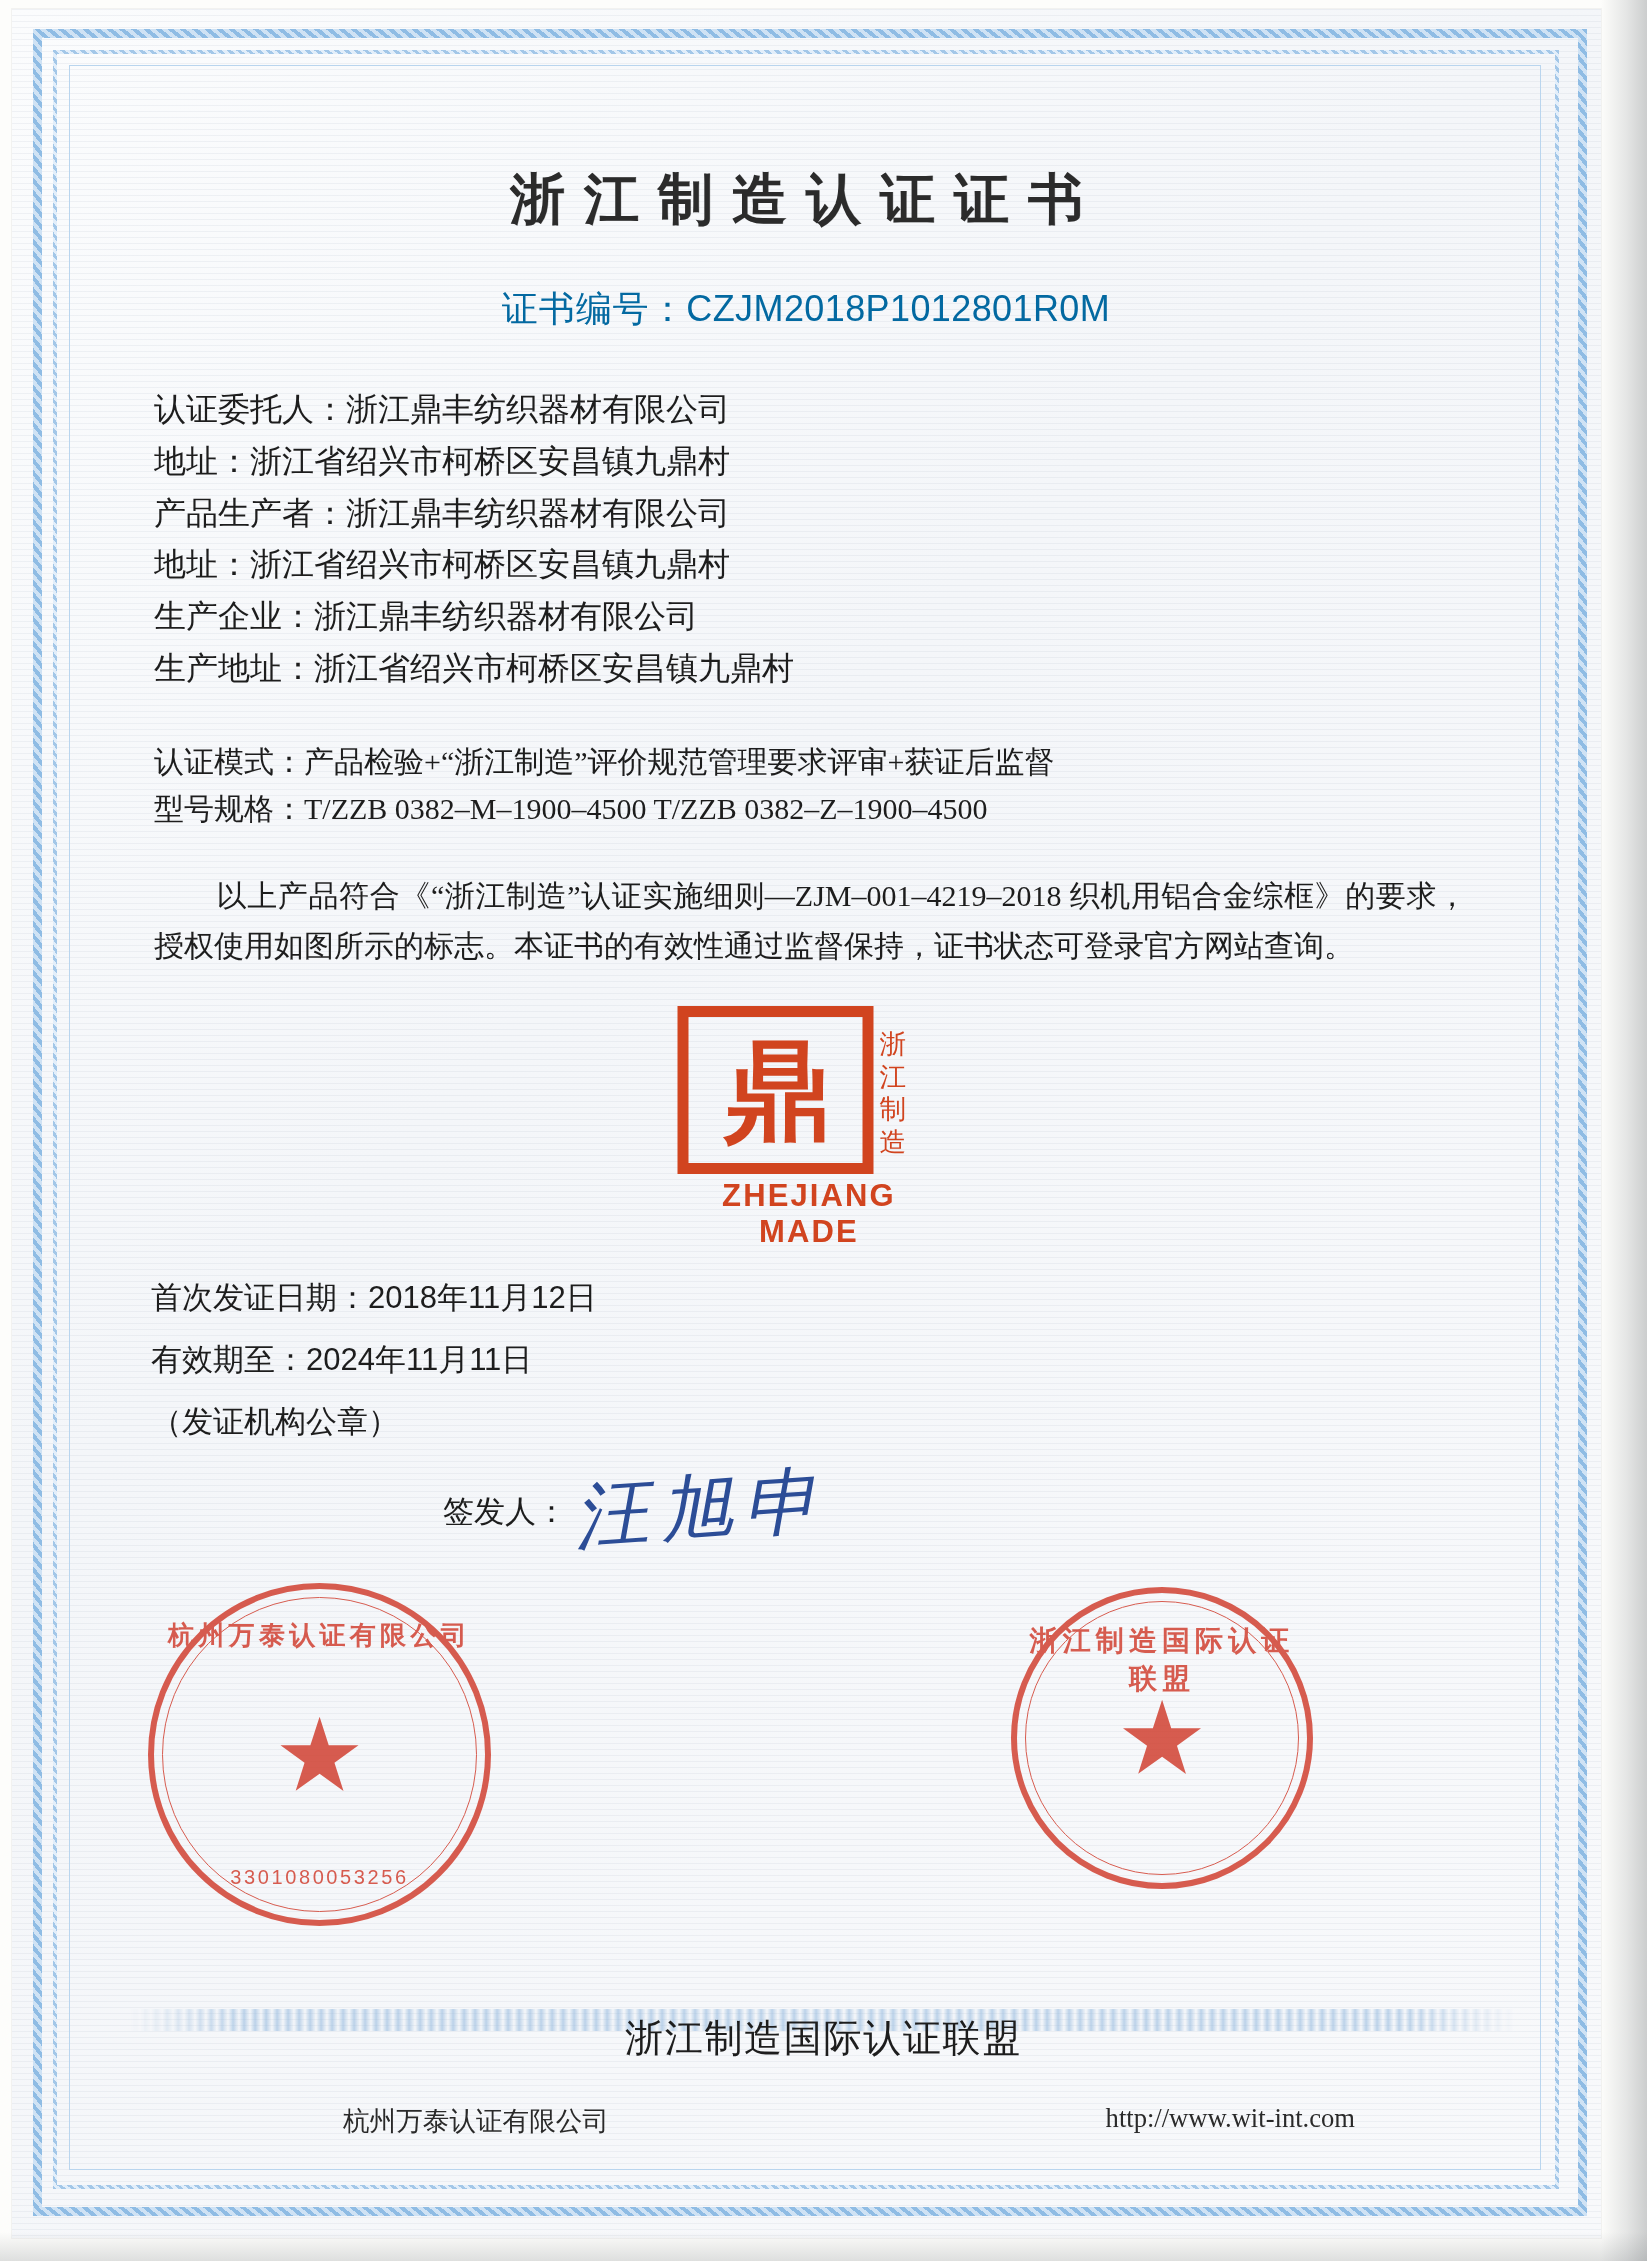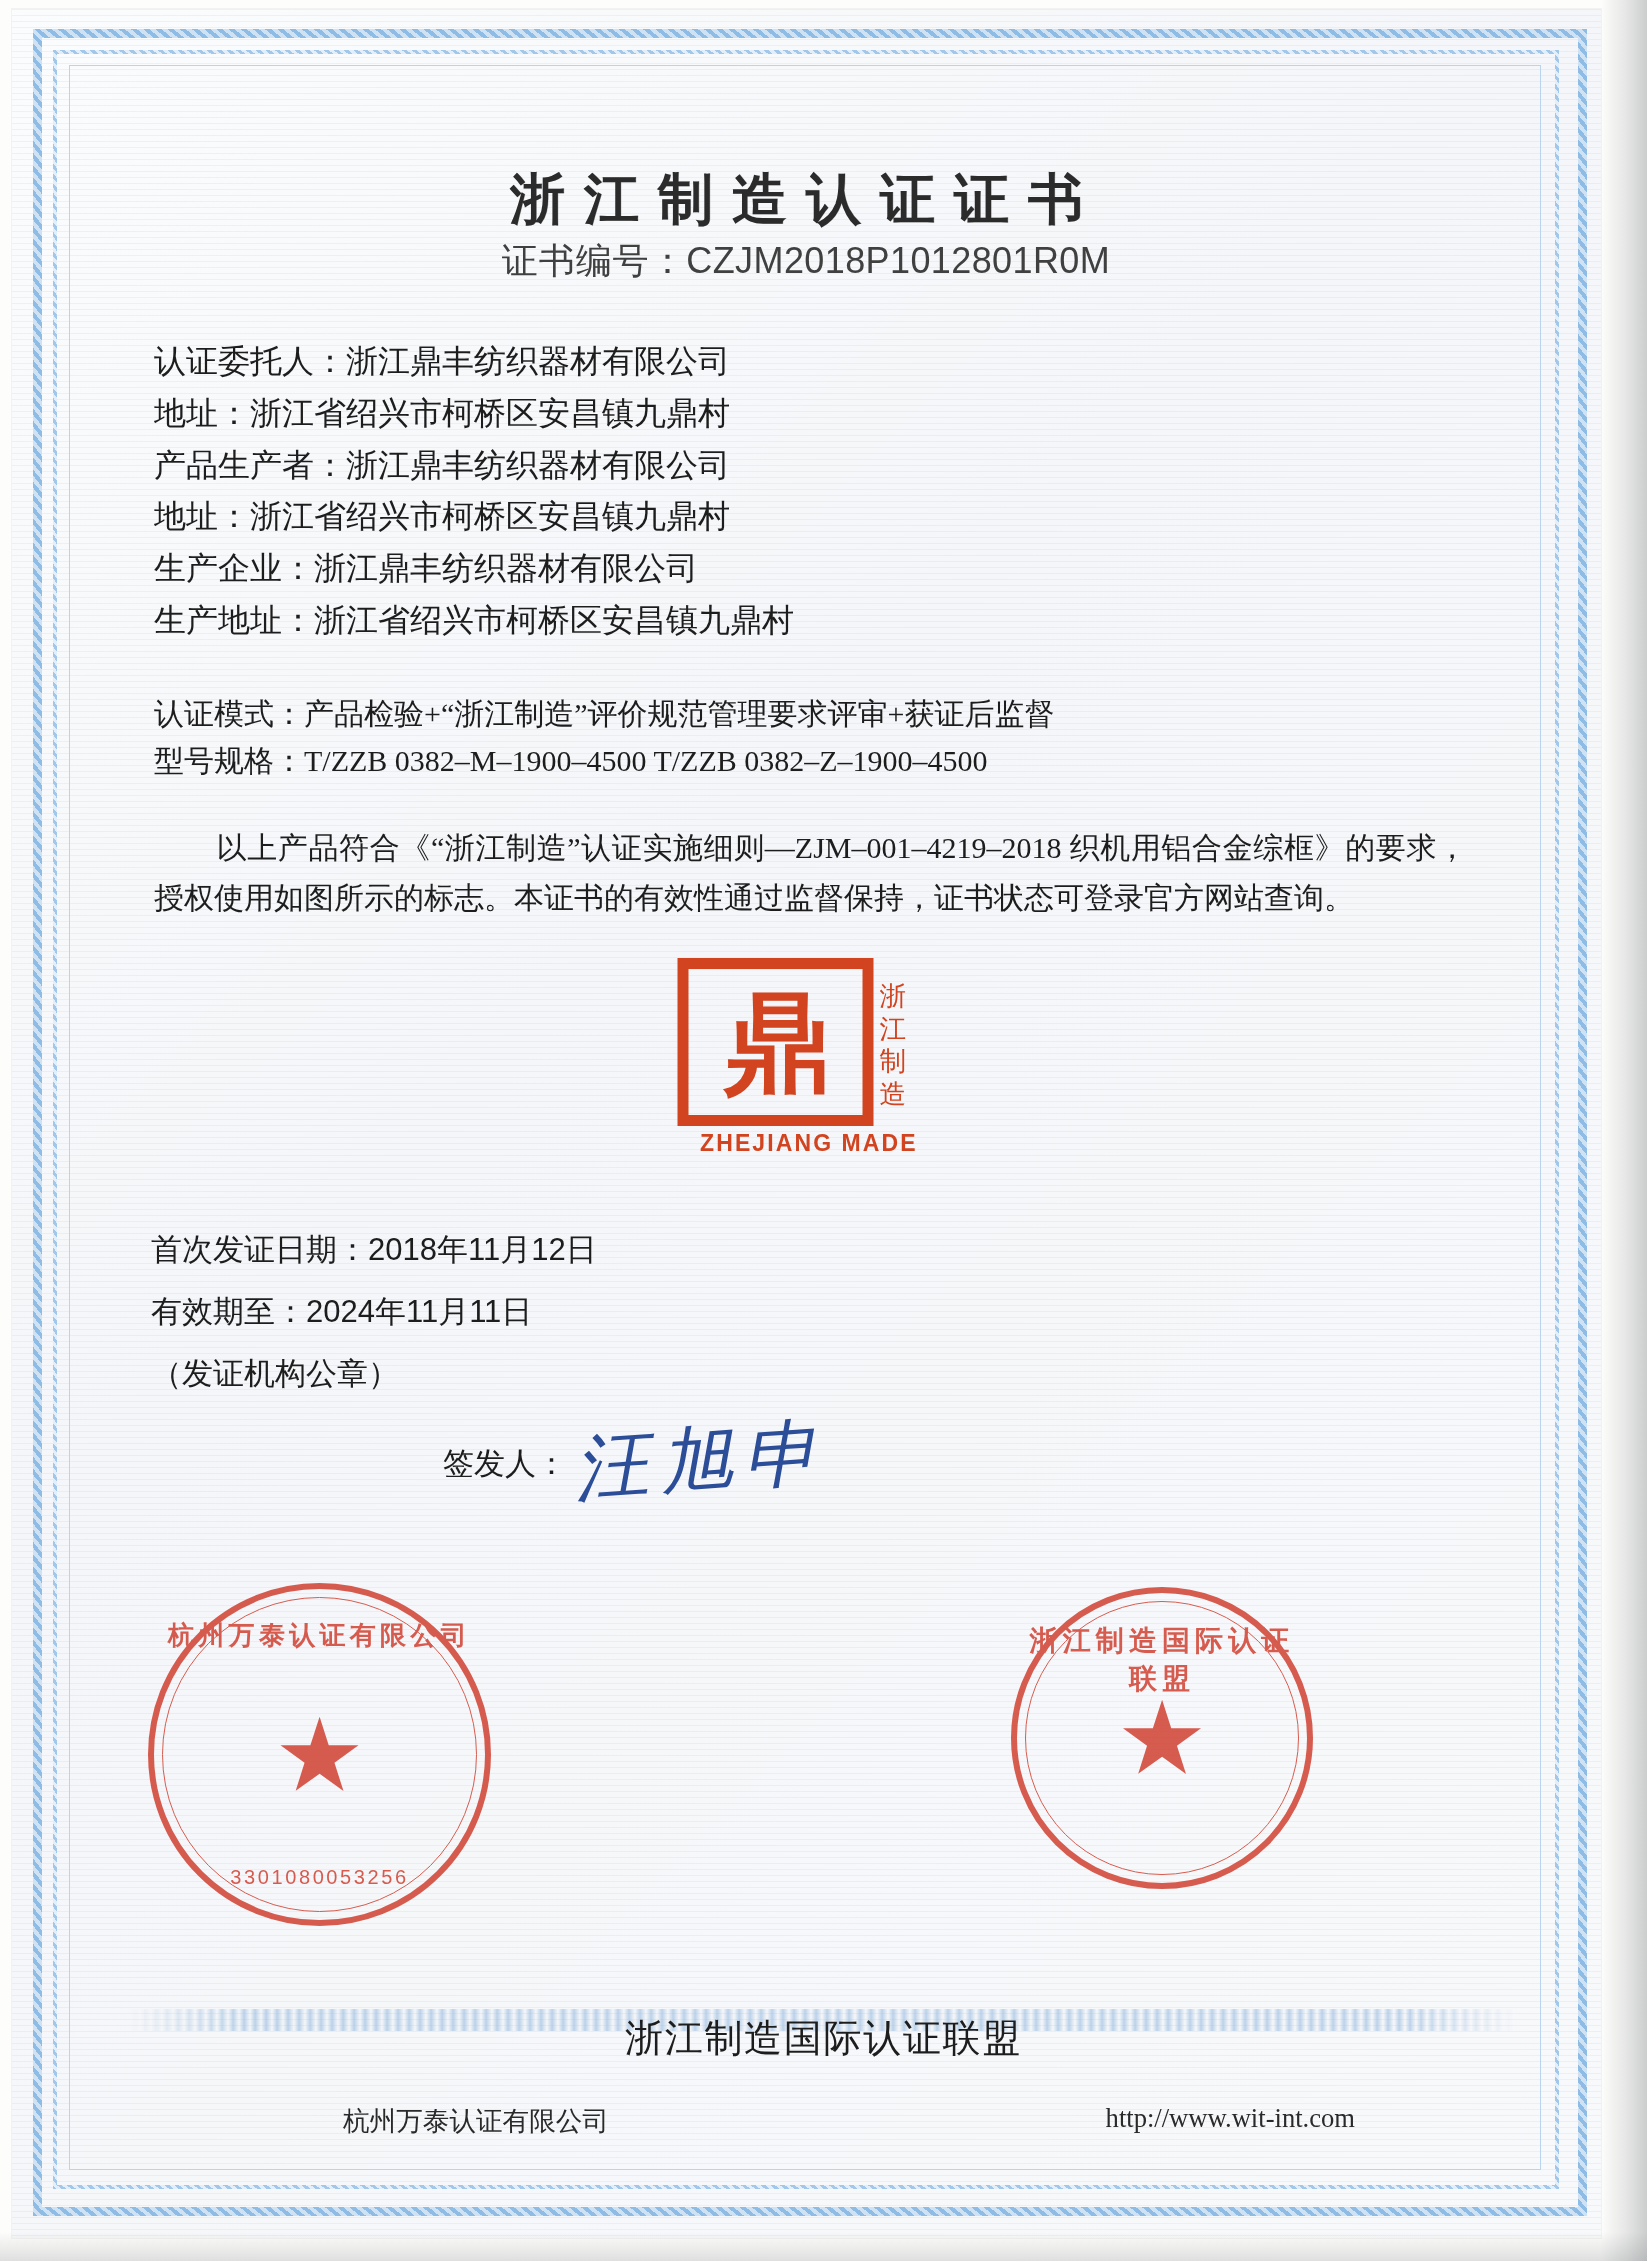--- a/index.html
+++ b/index.html
@@ -102,22 +102,23 @@
     letter-spacing: 19px;
     font-weight: 700;
     color: #2b2b2b;
     margin-top: 69px;
     font-family: "DejaVu Serif", "Liberation Serif", serif;
     text-shadow: 0.4px 0.4px 0 rgba(0,0,0,0.25);
   }
 
   #cert-number-row {
     text-align: center;
+    margin-top: 48px;
     font-size: 36px;
-    color: #404040;
+    color: #0369a1;
     letter-spacing: 0.9px;
   }
   #cert-number-label { font-family: "Liberation Sans", sans-serif; }
   #cert-number-value { font-family: "Liberation Sans", sans-serif; letter-spacing: 0.4px; }
 
   .field-block {
     margin-top: 50px;
     padding-left: 60px;
   }
   .field-line {
@@ -198,21 +199,21 @@
     line-height: 1.22;
     font-family: "Liberation Sans", sans-serif;
     font-weight: 400;
     letter-spacing: 0;
   }
   #logo-en {
     position: absolute;
     left: 15.4px; top: 172px;
     width: 232px;
     color: #d1441f;
-    font-size: 23px;
+    font-size: 31px;
     letter-spacing: 2.1px;
     font-family: "Liberation Sans", sans-serif;
     font-weight: 700;
     text-align: center;
   }
 
   #dates-block {
     margin-top: 8.6px;
     padding-left: 57px;
     position: relative;

